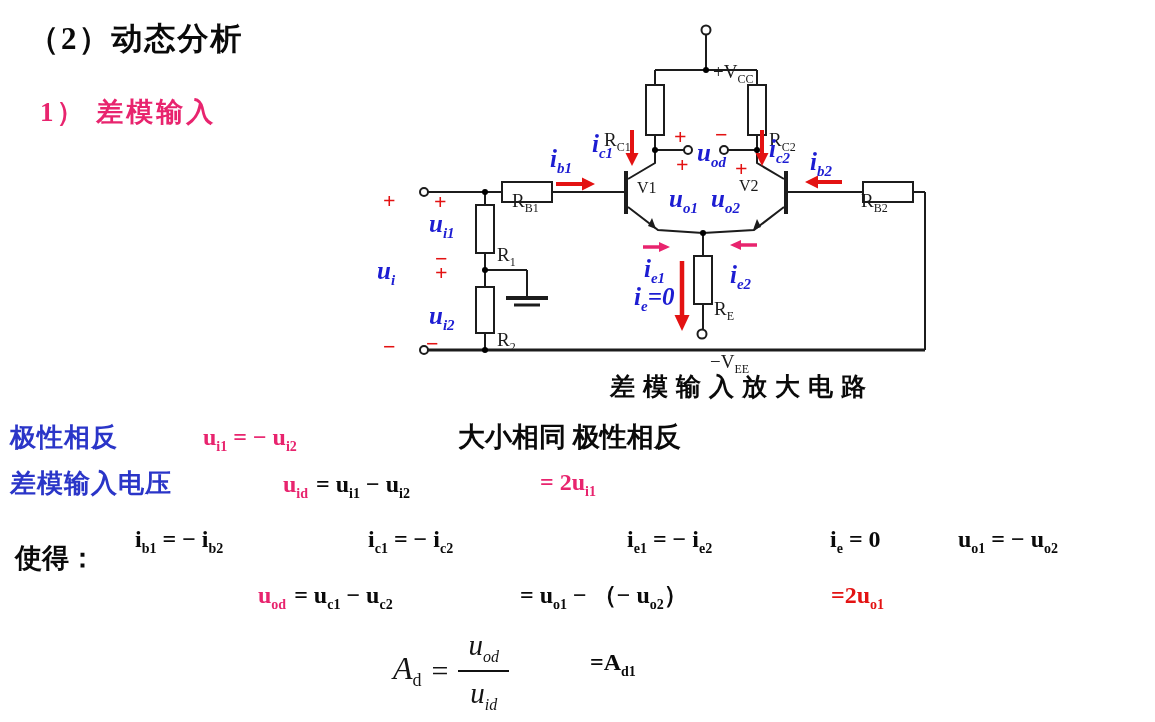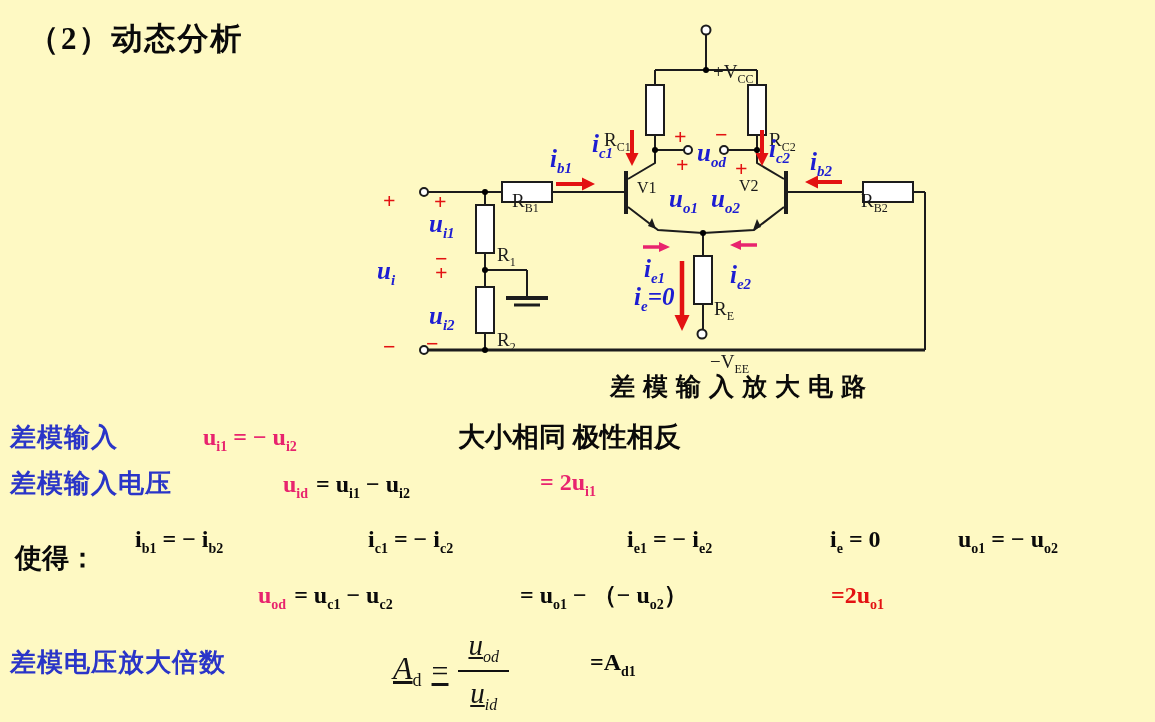--- a/index.html
+++ b/index.html
@@ -4,21 +4,21 @@
 <style>
   :root{
     --blue:#2a35c8;
     --cblue:#1d1dd2;
     --magenta:#e8246e;
     --red:#e31212;
     --ink:#141414;
   }
   html,body{margin:0;padding:0;background:#888;}
   .stage{
-    position:relative;width:1155px;height:722px;background:#fef9c3;
+    position:relative;width:1155px;height:722px;background:#ffffff;
     overflow:hidden;font-family:"Liberation Serif","DejaVu Serif",serif;color:var(--ink);
   }
   .abs{position:absolute;}
   .title{left:28px;top:18px;font-size:31px;font-weight:bold;letter-spacing:2px;color:#0a0a0a;white-space:nowrap;}
   .subtitle{left:40px;top:94px;font-size:27px;font-weight:bold;letter-spacing:3px;color:var(--magenta);white-space:nowrap;}
 
   
   .lbl{font-size:19px;color:#1a1a1a;white-space:nowrap;line-height:1;margin-top:32px;}
   .lbl sub{font-size:12px;}
   .trn{font-size:16px;color:#1a1a1a;white-space:nowrap;line-height:1;text-align:center;}
@@ -32,36 +32,37 @@
 
   
   .rowlabel{font-size:26px;font-weight:bold;color:var(--blue);letter-spacing:1px;white-space:nowrap;}
   .plain{font-size:27px;font-weight:bold;color:#0a0a0a;white-space:nowrap;}
   .eq{font-size:24px;font-weight:bold;color:#0a0a0a;white-space:nowrap;line-height:1.2;}
   .eq sub{font-size:14px;}
   .eq.magenta{color:var(--magenta);}
   .eq.red{color:var(--red);}
   .eqgroup{display:flex;gap:8px;align-items:baseline;}
 
-  .fracrow{display:flex;align-items:center;gap:10px;text-decoration:underline;}
+  .fracrow{display:flex;align-items:center;gap:10px;}
   .ad{font-size:32px;font-style:italic;white-space:nowrap;}
   .ad sub{font-size:18px;font-style:normal;}
   .feq{font-size:30px;}
   .frac{display:inline-flex;flex-direction:column;align-items:center;font-style:italic;font-size:29px;line-height:1.25;}
   .frac .num{padding:0 10px 3px;border-bottom:2.5px solid #111;}
   .frac .den{padding:3px 10px 0;}
   .frac sub{font-size:16px;}
   svg{display:block;}
 </style>
 </head>
 <body>
 
 <div class="stage">
 
   <div class="abs title">（2）动态分析</div>
+  <div class="abs subtitle">1） 差模输入</div>
 
   <svg class="abs" style="left:0;top:0;z-index:0" width="1155" height="722" viewBox="0 0 1155 722">
     <g stroke="#1c1c1c" stroke-width="2" fill="none">
       <path d="M706,34 V70"></path>
       <path d="M655,70 H757"></path>
       <path d="M655,70 V85 M655,135 V152"></path>
       <path d="M757,70 V85 M757,135 V152"></path>
       <path d="M655,150 H684 M728,150 H757"></path>
       <path d="M655,152 V163 L628,179"></path>
       <path d="M428,192 H502 M552,192 H626"></path>
@@ -166,21 +167,21 @@
         <polygon stroke="none" points="682,331 674.5,315 689.5,315"></polygon>
     </g>
     <g stroke="#e8246e" stroke-width="3.5" fill="#e8246e">
       <line x1="643" y1="247" x2="661" y2="247"></line>
         <polygon stroke="none" points="670,247 659,242 659,252"></polygon>
       <line x1="757" y1="245" x2="739" y2="245"></line>
         <polygon stroke="none" points="730,245 741,240 741,250"></polygon>
     </g>
   </svg>
 
-  <div class="abs rowlabel" style="left:10px;top:420px">差模输入</div>
+  <div class="abs rowlabel" style="left:10px;top:420px">极性相反</div>
   <div class="abs eq magenta" style="left:203px;top:423px">u<sub>i1</sub> = − u<sub>i2</sub></div>
   <div class="abs rowlabel" style="left:10px;top:466px">差模输入电压</div>
 
   <div class="abs plain" style="left:458px;top:419px">大小相同 极性相反</div>
   <div class="abs eqgroup" style="left:283px;top:470px">
     <span class="eq magenta">u<sub>id</sub></span>
     <span class="eq">= u<sub>i1</sub> − u<sub>i2</sub></span>
   </div>
   <div class="abs eq magenta" style="left:540px;top:468px">= 2u<sub>i1</sub></div>
 
@@ -191,21 +192,20 @@
   <div class="abs eq" style="left:830px;top:525px">i<sub>e</sub> = 0</div>
   <div class="abs eq" style="left:958px;top:525px">u<sub>o1</sub> = − u<sub>o2</sub></div>
 
   <div class="abs eqgroup" style="left:258px;top:581px">
     <span class="eq magenta">u<sub>od</sub></span>
     <span class="eq">= u<sub>c1</sub> − u<sub>c2</sub></span>
   </div>
   <div class="abs eq" style="left:520px;top:581px">= u<sub>o1</sub> − （− u<sub>o2</sub>）</div>
   <div class="abs eq red" style="left:831px;top:581px">=2u<sub>o1</sub></div>
 
-  <div class="abs rowlabel" style="left:10px;top:645px">差模电压放大倍数</div>
   <div class="abs fracrow" style="left:393px;top:627px">
     <span class="ad">A<sub>d</sub></span>
     <span class="feq">=</span>
     <span class="frac">
       <span class="num">u<sub>od</sub></span>
       <span class="den">u<sub>id</sub></span>
     </span>
   </div>
   <div class="abs eq" style="left:590px;top:648px">=A<sub>d1</sub></div>
 

